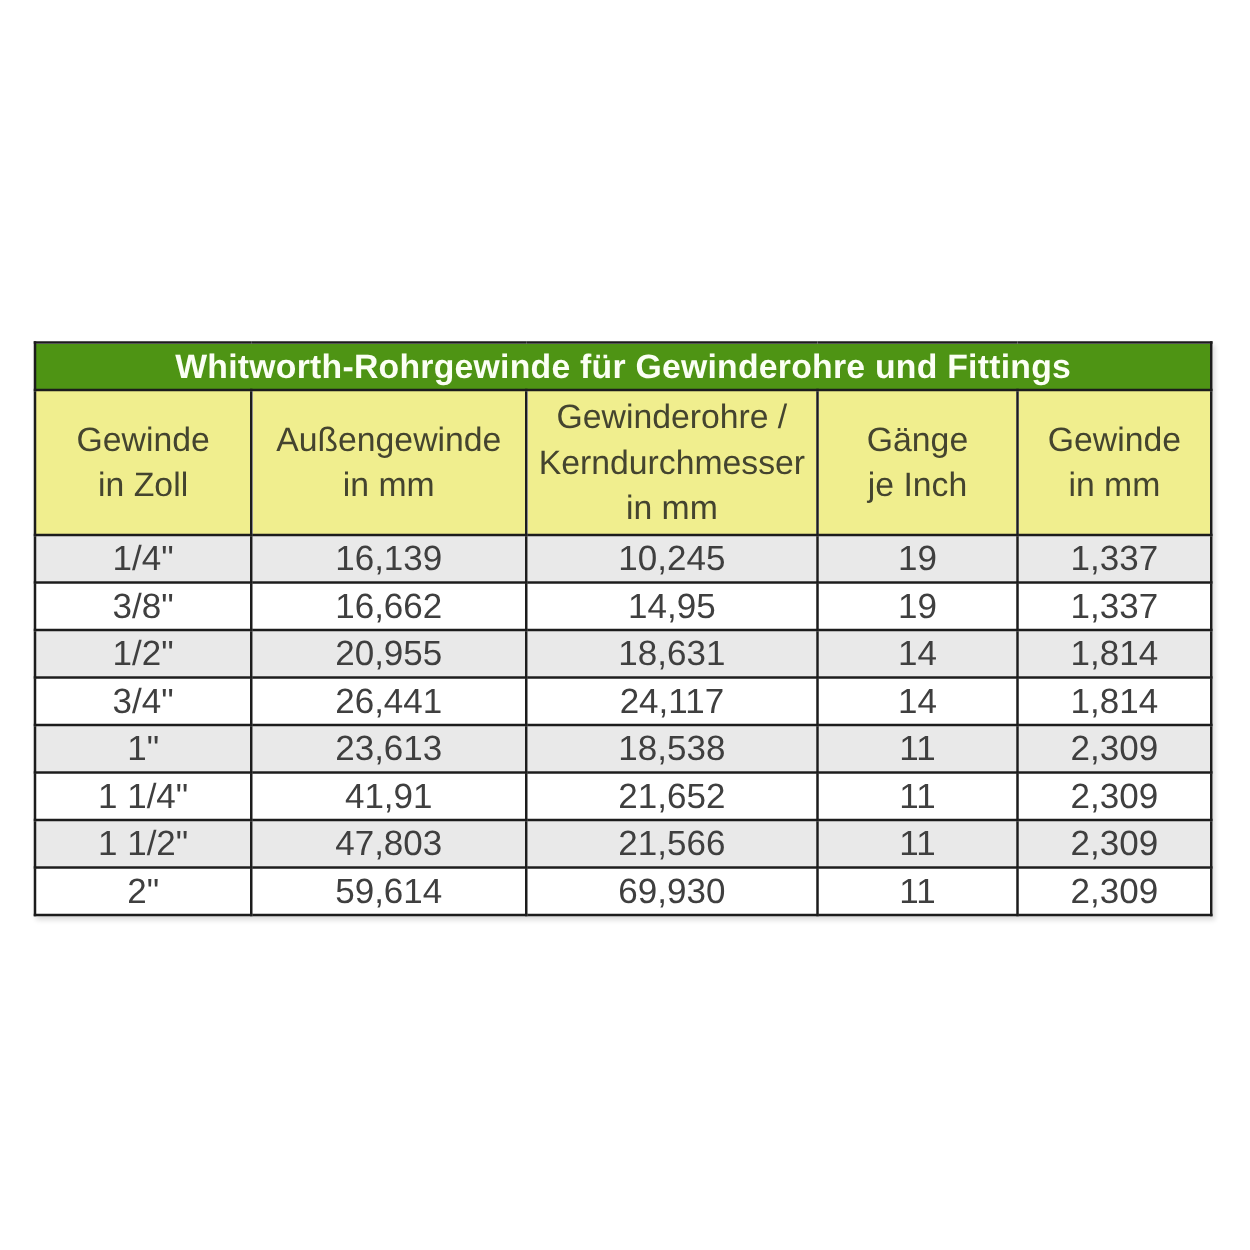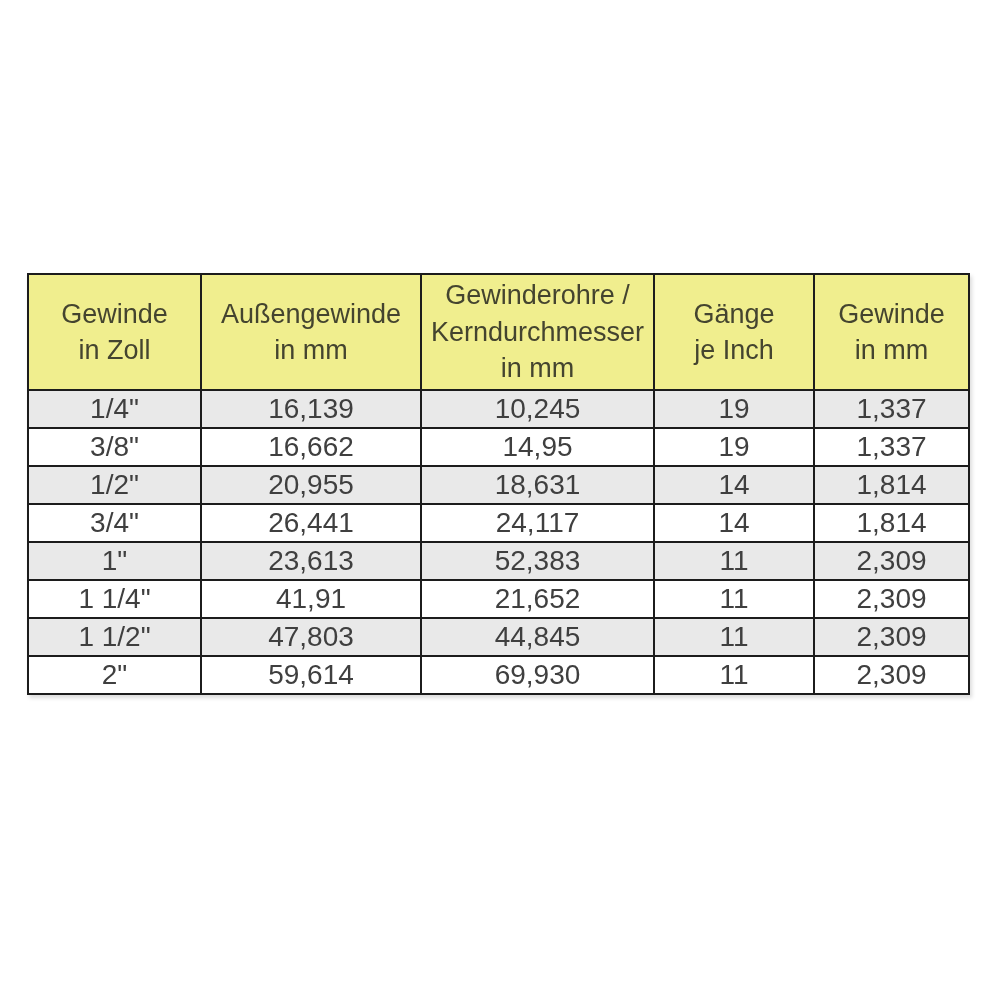--- a/index.html
+++ b/index.html
@@ -67,20 +67,23 @@
   <div class="table-wrap">
     <table class="spec-table">
       <colgroup>
         <col style="width:173px">
         <col style="width:220px">
         <col style="width:233px">
         <col style="width:160px">
         <col style="width:155px">
       </colgroup>
       <thead>
+        <tr class="title-row">
+          <th colspan="5">Whitworth-Rohrgewinde für Gewinderohre und Fittings</th>
+        </tr>
         <tr class="head-row">
           <th>Gewinde
 in Zoll</th>
           <th>Außengewinde
 in mm</th>
           <th>Gewinderohre /
 Kerndurchmesser
 in mm</th>
           <th>Gänge
 je Inch</th>
@@ -113,35 +116,35 @@
         <tr>
           <td>3/4"</td>
           <td>26,441</td>
           <td>24,117</td>
           <td>14</td>
           <td>1,814</td>
         </tr>
         <tr>
           <td>1"</td>
           <td>23,613</td>
-          <td>52,383</td>
+          <td>18,538</td>
           <td>11</td>
           <td>2,309</td>
         </tr>
         <tr>
           <td>1 1/4"</td>
           <td>41,91</td>
           <td>21,652</td>
           <td>11</td>
           <td>2,309</td>
         </tr>
         <tr>
           <td>1 1/2"</td>
           <td>47,803</td>
-          <td>44,845</td>
+          <td>21,566</td>
           <td>11</td>
           <td>2,309</td>
         </tr>
         <tr>
           <td>2"</td>
           <td>59,614</td>
           <td>69,930</td>
           <td>11</td>
           <td>2,309</td>
         </tr>

